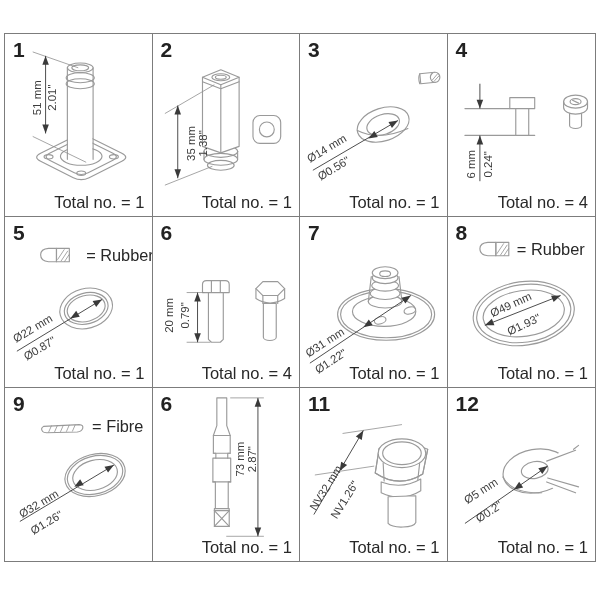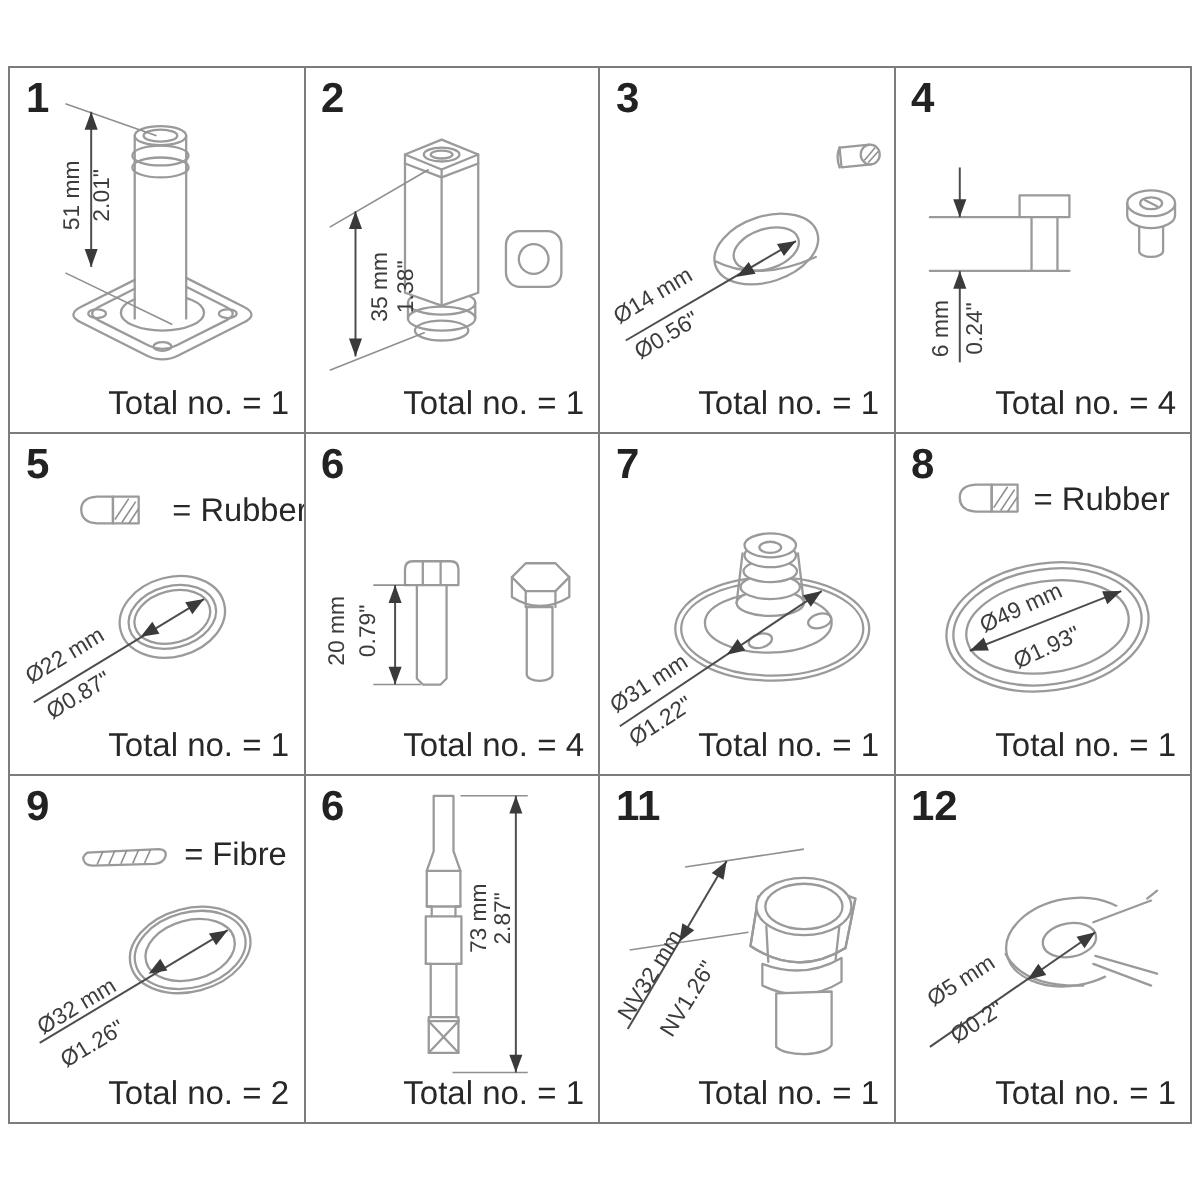--- a/index.html
+++ b/index.html
@@ -239,21 +239,20 @@
       <ellipse class="s" cx="91" cy="88" rx="31" ry="21" transform="rotate(-15 91 88)"></ellipse>
       <ellipse class="s" cx="91" cy="88" rx="28.5" ry="19" transform="rotate(-15 91 88)"></ellipse>
       <ellipse class="s" cx="91" cy="88" rx="23" ry="15" transform="rotate(-15 91 88)"></ellipse>
       <line class="d" x1="15" y1="135" x2="110" y2="78"></line>
       <polygon class="a" points="110,78 104.1,85.6 100.5,79.6"></polygon>
       <polygon class="a" points="70,100 79.5,98.4 75.9,92.4"></polygon>
       <text class="dim" x="34" y="117" text-anchor="middle" dominant-baseline="central" transform="rotate(-31 34 117)">Ø32 mm</text>
       <text class="dim" x="42" y="136" text-anchor="middle" dominant-baseline="central" transform="rotate(-31 42 136)">Ø1.26"</text>
     </svg>
     <span class="num">9</span>
-    <span class="total">Total no. = 2</span>
   </div>
 
   <div class="cell">
     <svg class="draw" viewBox="0 0 148 175" preserveAspectRatio="none">
       <path class="s" d="M64.5,10 L74.5,10 L74.5,38 L78,48 L78,66 L75.5,66 L75.5,71 L78.5,71 L78.5,95 L76,95 L76,122 L77,122 L77,140 L62,140 L62,122 L63,122 L63,95 L60.5,95 L60.5,71 L63.5,71 L63.5,66 L61,66 L61,48 L64.5,38 Z"></path>
       <line class="s" x1="61" y1="48" x2="78" y2="48"></line>
       <line class="s" x1="61" y1="66" x2="78" y2="66"></line>
       <line class="s" x1="63.5" y1="71" x2="75.5" y2="71"></line>
       <line class="s" x1="60.5" y1="95" x2="78.5" y2="95"></line>
       <line class="s" x1="63" y1="122" x2="76" y2="122"></line>

